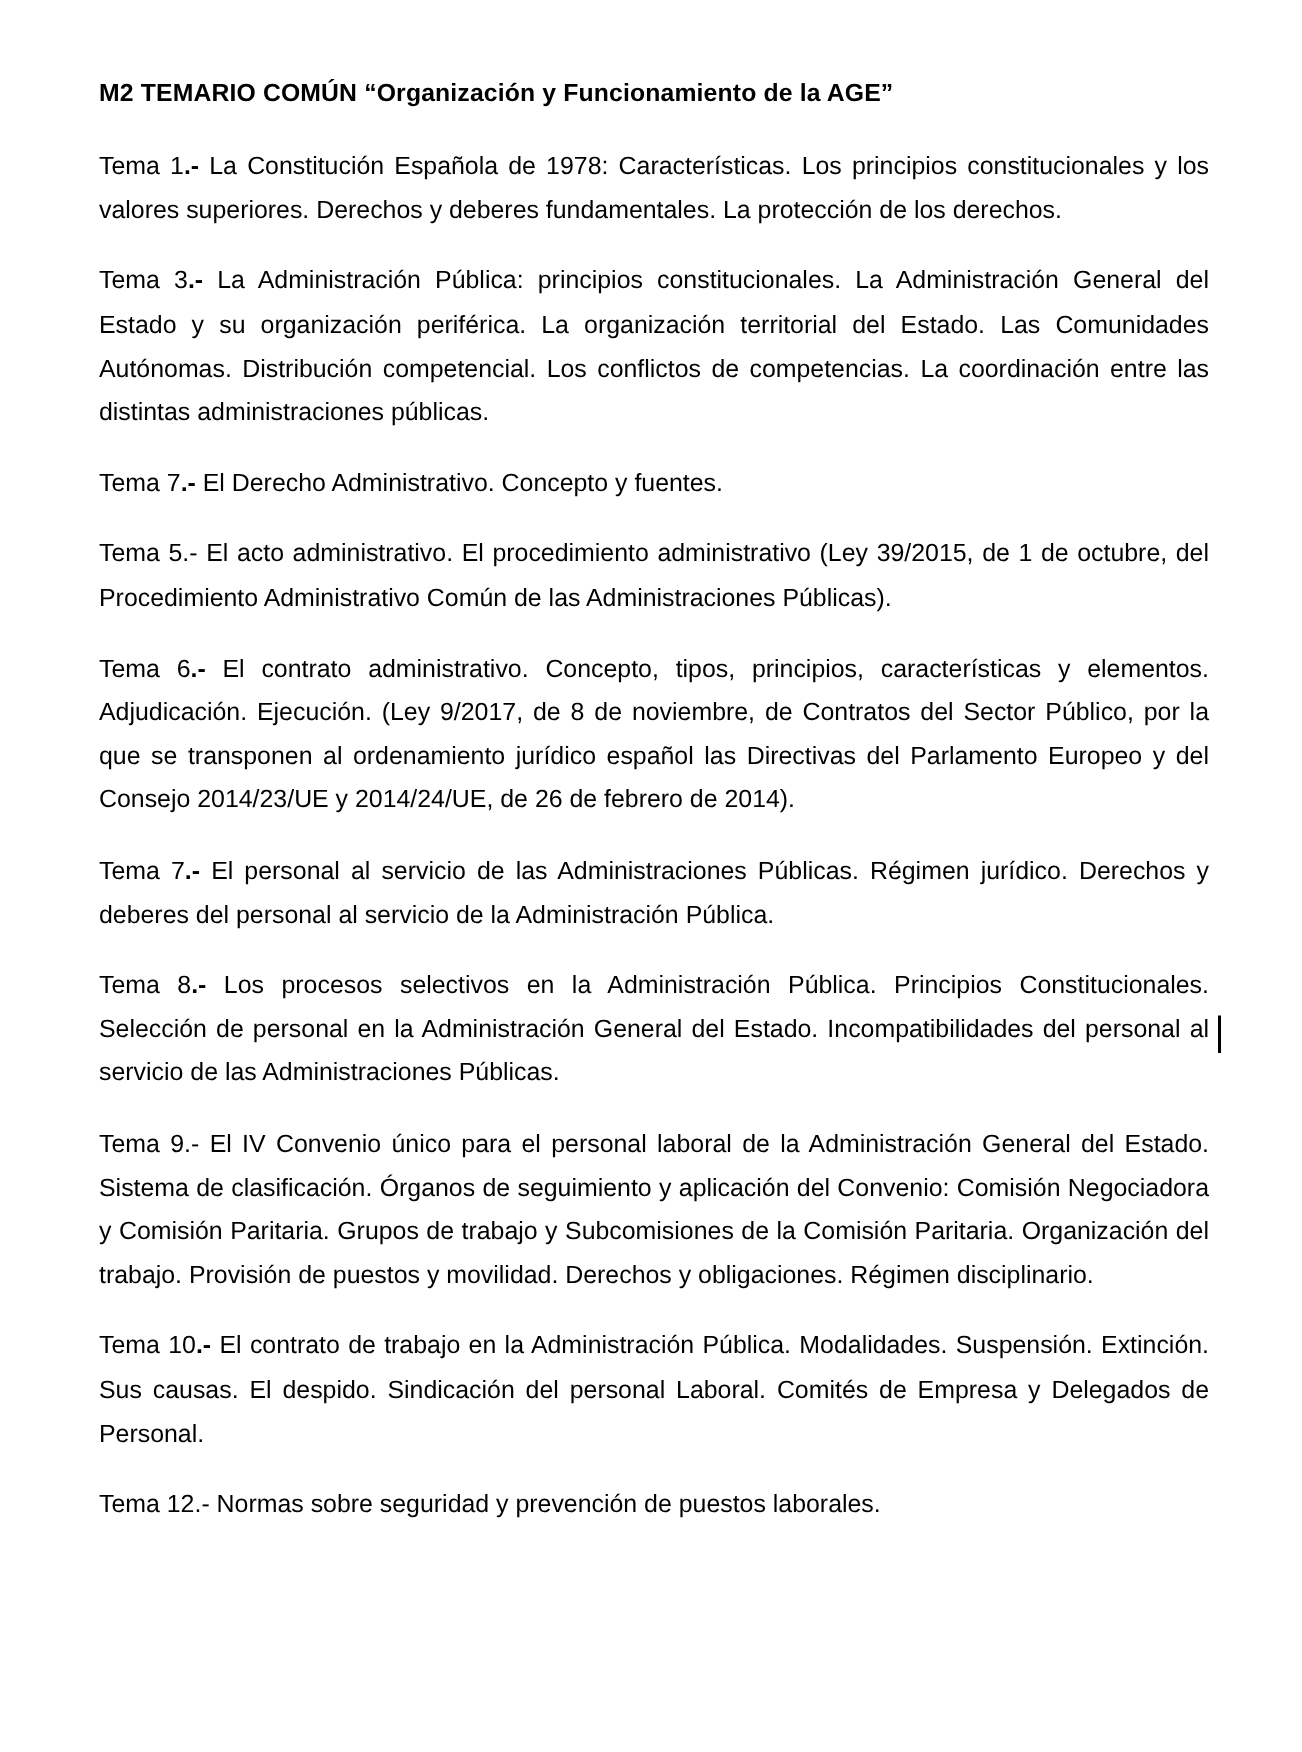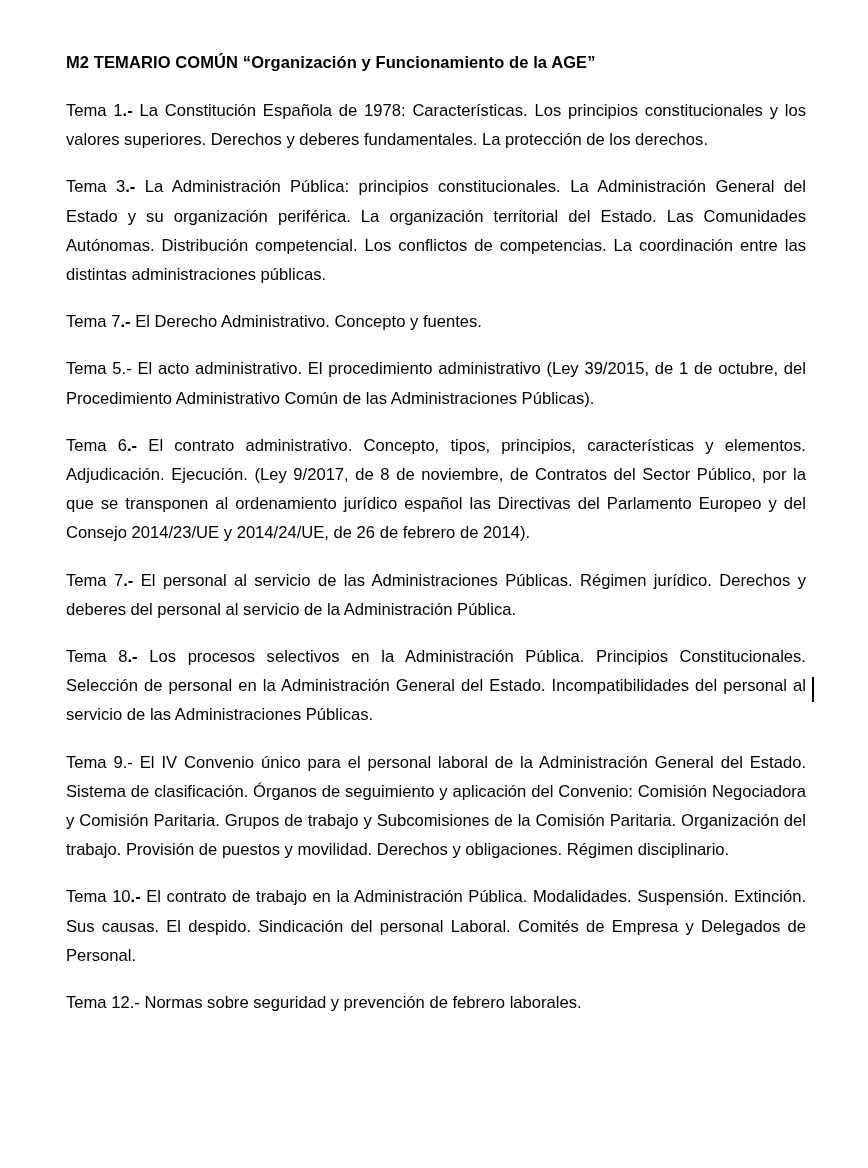--- a/index.html
+++ b/index.html
@@ -79,20 +79,20 @@
     <div id="tema-list">
         <p class="tema"><span class="tema-label">Tema 1</span><span class="tema-dash-bold">.-</span><span class="tema-body"> La Constitución Española de 1978: Características. Los principios constitucionales y los valores superiores. Derechos y deberes fundamentales. La protección de los derechos.</span></p>
         <p class="tema"><span class="tema-label">Tema 3</span><span class="tema-dash-bold">.-</span><span class="tema-body"> La Administración Pública: principios constitucionales. La Administración General del Estado y su organización periférica. La organización territorial del Estado. Las Comunidades Autónomas. Distribución competencial. Los conflictos de competencias. La coordinación entre las distintas administraciones públicas.</span></p>
         <p class="tema"><span class="tema-label">Tema 7</span><span class="tema-dash-bold">.-</span><span class="tema-body"> El Derecho Administrativo. Concepto y fuentes.</span></p>
         <p class="tema"><span class="tema-label">Tema 5</span><span class="tema-dash-regular">.-</span><span class="tema-body"> El acto administrativo. El procedimiento administrativo (Ley 39/2015, de 1 de octubre, del Procedimiento Administrativo Común de las Administraciones Públicas).</span></p>
         <p class="tema"><span class="tema-label">Tema 6</span><span class="tema-dash-bold">.-</span><span class="tema-body"> El contrato administrativo. Concepto, tipos, principios, características y elementos. Adjudicación. Ejecución. (Ley 9/2017, de 8 de noviembre, de Contratos del Sector Público, por la que se transponen al ordenamiento jurídico español las Directivas del Parlamento Europeo y del Consejo 2014/23/UE y 2014/24/UE, de 26 de febrero de 2014).</span></p>
         <p class="tema"><span class="tema-label">Tema 7</span><span class="tema-dash-bold">.-</span><span class="tema-body"> El personal al servicio de las Administraciones Públicas. Régimen jurídico. Derechos y deberes del personal al servicio de la Administración Pública.</span></p>
         <p class="tema"><span class="tema-label">Tema 8</span><span class="tema-dash-bold">.-</span><span class="tema-body"> Los procesos selectivos en la Administración Pública. Principios Constitucionales. Selección de personal en la Administración General del Estado. Incompatibilidades del personal al servicio de las Administraciones Públicas.</span></p>
         <p class="tema"><span class="tema-label">Tema 9</span><span class="tema-dash-regular">.-</span><span class="tema-body"> El IV Convenio único para el personal laboral de la Administración General del Estado. Sistema de clasificación. Órganos de seguimiento y aplicación del Convenio: Comisión Negociadora y Comisión Paritaria. Grupos de trabajo y Subcomisiones de la Comisión Paritaria. Organización del trabajo. Provisión de puestos y movilidad. Derechos y obligaciones. Régimen disciplinario.</span></p>
         <p class="tema"><span class="tema-label">Tema 10</span><span class="tema-dash-bold">.-</span><span class="tema-body"> El contrato de trabajo en la Administración Pública. Modalidades. Suspensión. Extinción. Sus causas. El despido. Sindicación del personal Laboral. Comités de Empresa y Delegados de Personal.</span></p>
-        <p class="tema"><span class="tema-label">Tema 12</span><span class="tema-dash-regular">.-</span><span class="tema-body"> Normas sobre seguridad y prevención de febrero laborales.</span></p>
+        <p class="tema"><span class="tema-label">Tema 12</span><span class="tema-dash-regular">.-</span><span class="tema-body"> Normas sobre seguridad y prevención de puestos laborales.</span></p>
       </div>
 
   </div>
 
   <div id="caret"></div>
 
 </div>
 
 </body></html>

